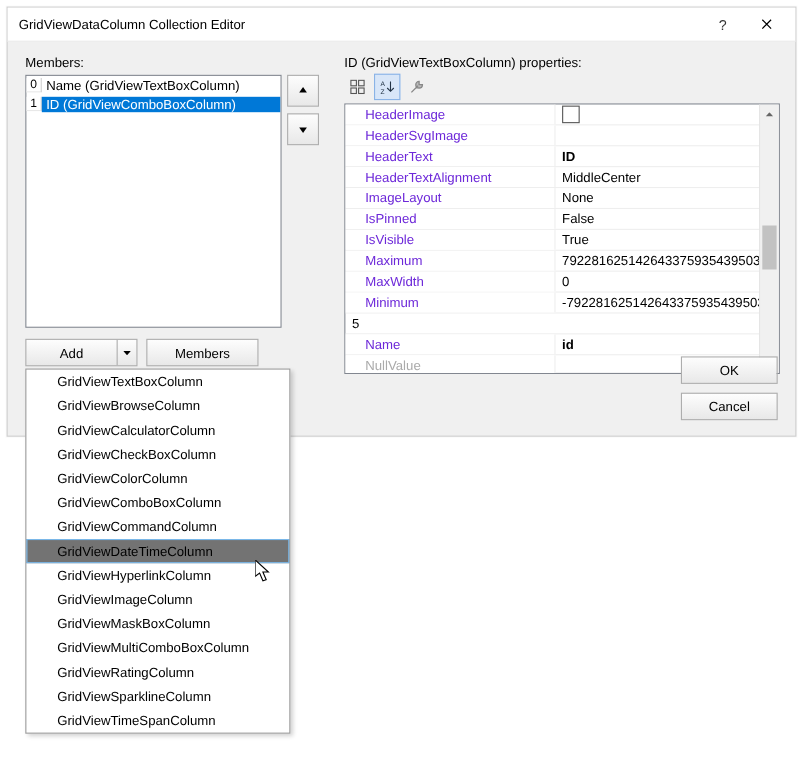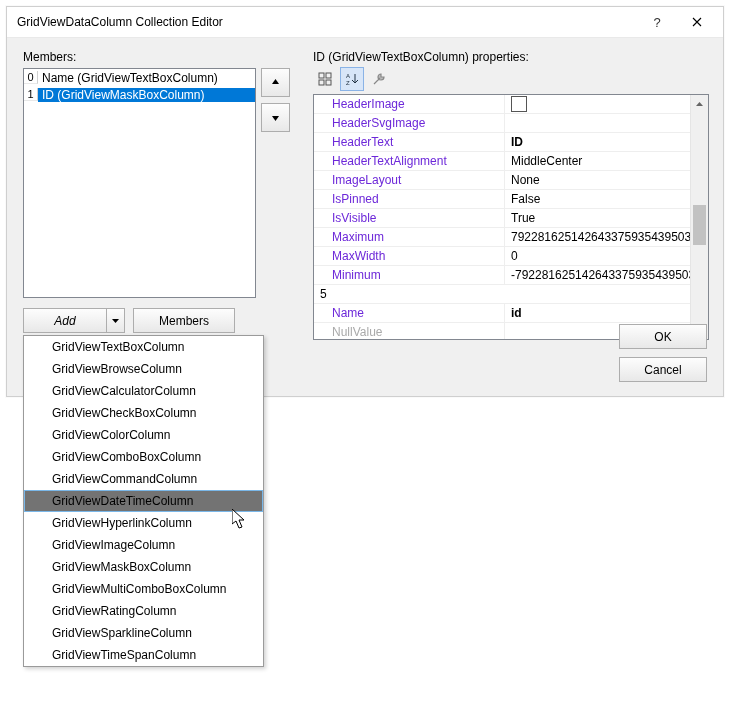--- a/index.html
+++ b/index.html
@@ -13,21 +13,21 @@
   .members-label{left:16px;top:12px;}
   .members-list{position:absolute;left:16px;top:30px;width:231px;height:228px;background:#fff;border:1px solid #828790;overflow:hidden;}
   .members-list .row{display:flex;height:17px;align-items:center;}
   .members-list .idx{width:13px;min-width:13px;border-right:1px solid #d0d0d0;border-bottom:1px solid #e8e8e8;text-align:center;font-size:11px;background:#fff;color:#000;}
   .members-list .name{flex:1;padding-left:4px;font-size:12px;}
   .members-list .row.sel .name{background:#0078d7;color:#fff;}
   .updown{position:absolute;left:254px;top:30px;width:27px;}
   .sqbtn{width:27px;height:27px;border:1px solid #adadad;background:linear-gradient(#fdfdfd,#e8e8e8);display:flex;align-items:center;justify-content:center;margin-bottom:6px;}
   .addremove{position:absolute;left:16px;top:270px;display:flex;gap:8px;}
   .button{height:23px;border:1px solid #adadad;background:linear-gradient(#fdfdfd,#e8e8e8);display:flex;align-items:center;justify-content:center;font-size:12px;}
-  .addbtn{width:100px;position:relative;font-style:italic;}
+  .addbtn{width:100px;position:relative;}
   .addbtn .addlabel{flex:1;text-align:center;}
   .addbtn .divider{width:1px;height:100%;background:#adadad;}
   .addbtn .caret{width:17px;display:flex;align-items:center;justify-content:center;}
   .removebtn{width:100px;}
   .props-label{left:306px;top:12px;}
   .toolbar{position:absolute;left:306px;top:30px;height:22px;display:flex;gap:3px;align-items:center;}
   .tb{width:22px;height:22px;border:1px solid transparent;display:flex;align-items:center;justify-content:center;}
   .tb.sel{border:1px solid #8ab3e6;background:#d8e6f8;}
   .grid{position:absolute;left:306px;top:56px;width:394px;height:244px;border:1px solid #828790;background:#fff;overflow:hidden;}
   .grid .inner{position:absolute;left:0;top:0;right:17px;bottom:0;overflow:hidden;}
@@ -67,21 +67,21 @@
   <div class="body">
     <div class="lbl members-label">Members:</div>
 
     <div class="members-list" id="members-list">
           <div class="row">
             <div class="idx">0</div>
             <div class="name">Name (GridViewTextBoxColumn)</div>
           </div>
           <div class="row sel">
             <div class="idx">1</div>
-            <div class="name">ID (GridViewMaskBoxColumn)</div>
+            <div class="name">ID (GridViewComboBoxColumn)</div>
           </div>
         </div>
 
     <div class="updown">
       <div class="sqbtn">
         <svg width="9" height="9" viewBox="0 0 9 9">
               <path d="M4.5 1 L8 6 L1 6 Z" fill="#000"></path>
             </svg>
       </div>
       <div class="sqbtn">

